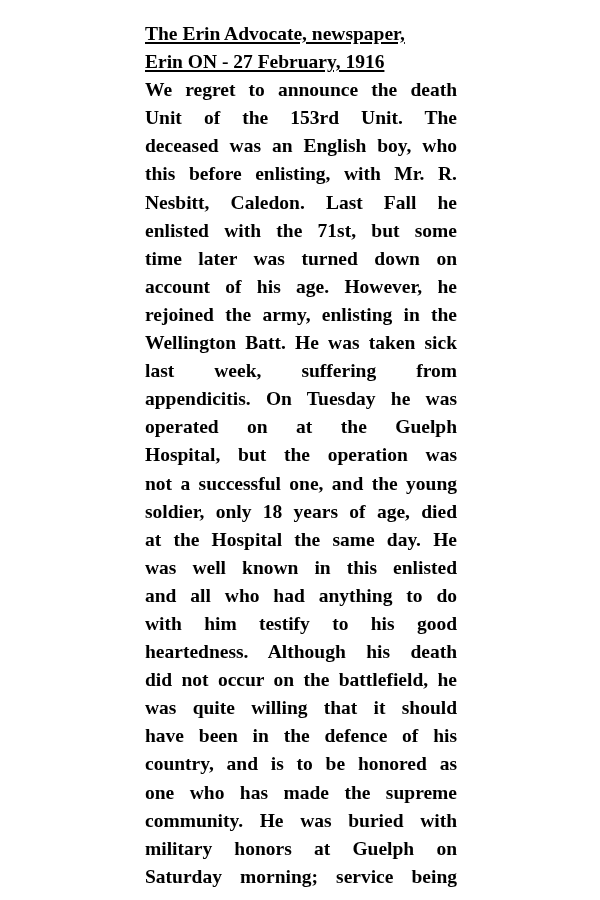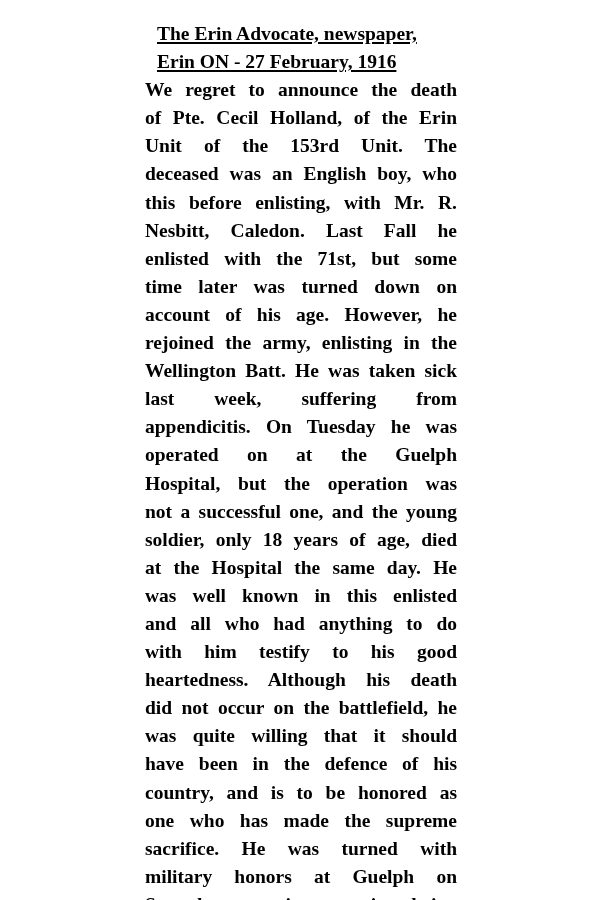--- a/index.html
+++ b/index.html
@@ -1,31 +1,30 @@
 <!DOCTYPE html>
 <html><head>
 <meta charset="utf-8">
 <style>
   html, body { margin:0; padding:0; background:#fff; }
   body { width:600px; height:900px; position:relative; overflow:hidden; }
   .article { position:absolute; left:145px; top:20px; width:312px; color:#000;
     font-family:"Liberation Serif", serif; font-weight:bold; font-size:19.5px; line-height:28.1px; }
-  .head { text-decoration:underline; text-decoration-thickness:2px; text-underline-offset:2px;margin-left:12px; }
+  .head { text-decoration:underline; text-decoration-thickness:2px; text-underline-offset:2px; }
   .line { display:block; white-space:nowrap; }
   .just { text-align:justify; text-align-last:justify; white-space:normal; }
 </style>
 </head>
 <body>
 
 <div class="article">
   <span class="line head">The Erin Advocate, newspaper,</span>
   <span class="line head">Erin ON - 27 February, 1916</span>
   <div id="body">
       <span class="line just"> We regret to announce the death</span>
-      <span class="line just">of Pte. Cecil Holland, of the Erin</span>
       <span class="line just">Unit of the 153rd Unit. The</span>
       <span class="line just">deceased was an English boy, who</span>
       <span class="line just">this before enlisting, with Mr. R.</span>
       <span class="line just">Nesbitt, Caledon. Last Fall he</span>
       <span class="line just">enlisted with the 71st, but some</span>
       <span class="line just">time later was turned down on</span>
       <span class="line just">account of his age. However, he</span>
       <span class="line just">rejoined the army, enlisting in the</span>
       <span class="line just">Wellington Batt. He was taken sick</span>
       <span class="line just">last week, suffering from</span>
@@ -37,17 +36,17 @@
       <span class="line just">at the Hospital the same day. He</span>
       <span class="line just">was well known in this enlisted</span>
       <span class="line just">and all who had anything to do</span>
       <span class="line just">with him testify to his good</span>
       <span class="line just">heartedness. Although his death</span>
       <span class="line just">did not occur on the battlefield, he</span>
       <span class="line just">was quite willing that it should</span>
       <span class="line just">have been in the defence of his</span>
       <span class="line just">country, and is to be honored as</span>
       <span class="line just">one who has made the supreme</span>
-      <span class="line just">sacrifice. He was turned with</span>
+      <span class="line just">community. He was buried with</span>
       <span class="line just">military honors at Guelph on</span>
       <span class="line just">Saturday morning; service being</span>
     </div>
 </div>
 
 </body></html>

